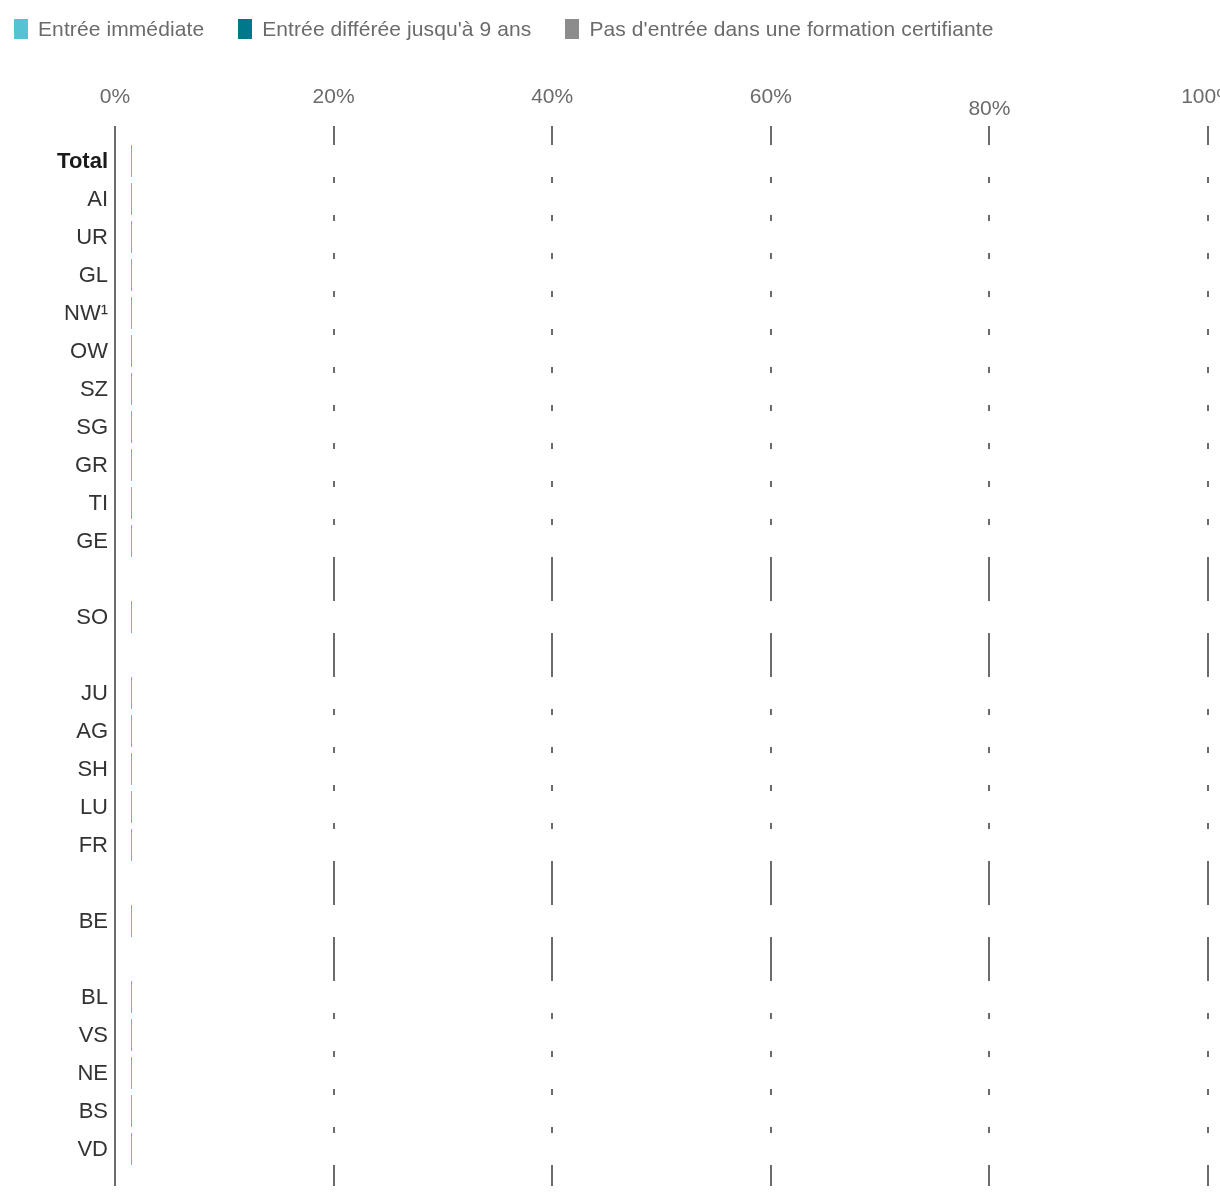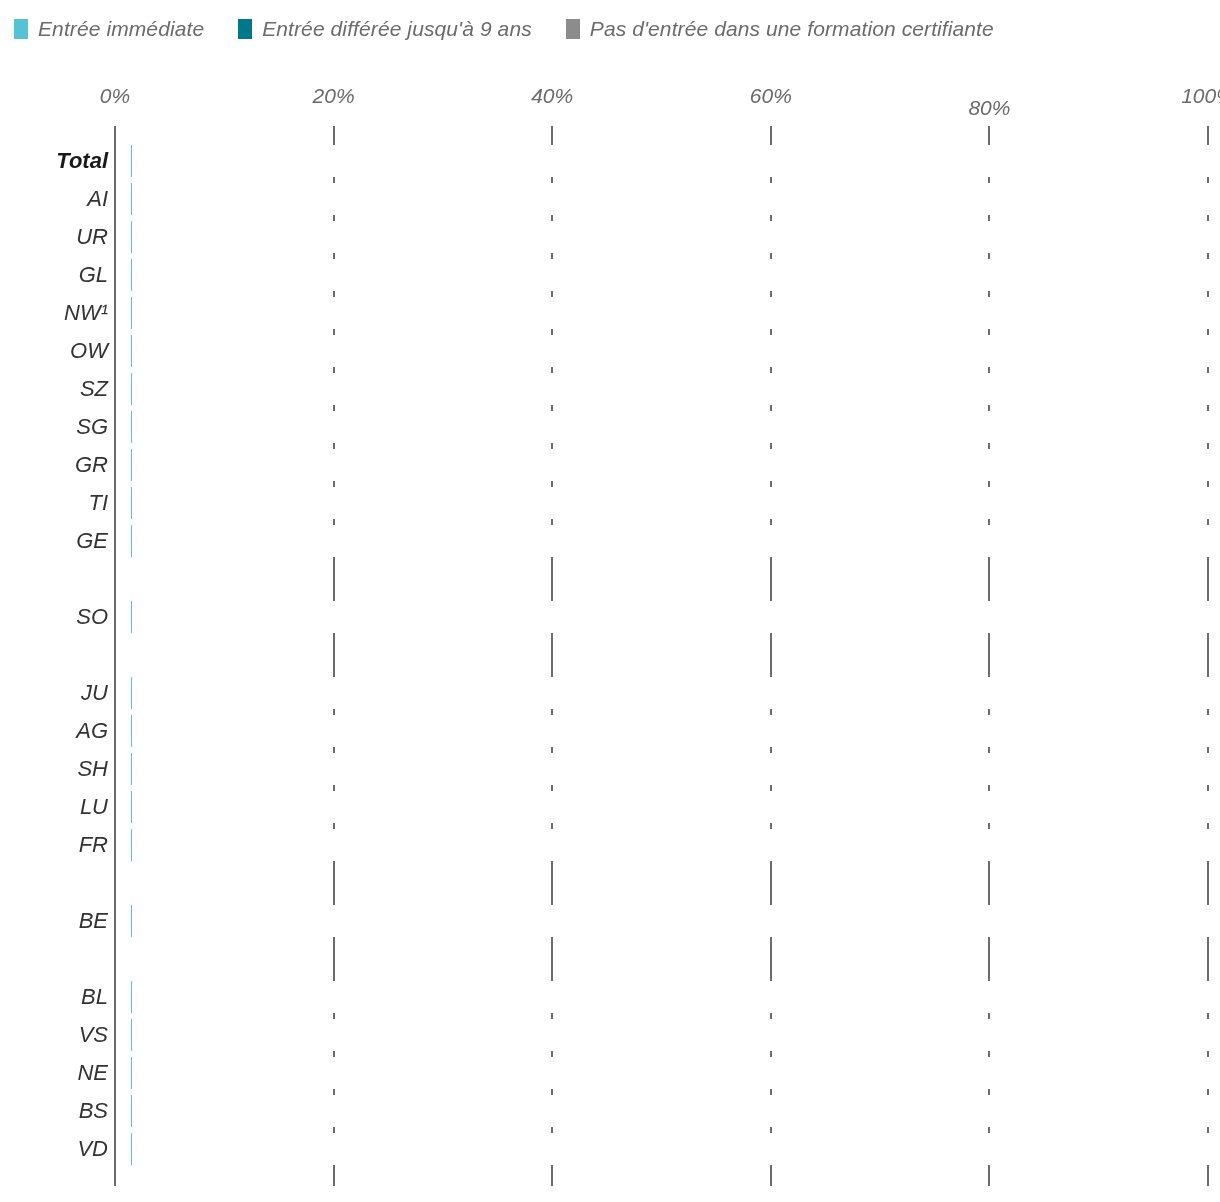--- a/index.html
+++ b/index.html
@@ -9,21 +9,20 @@
     background: #ffffff;
     font-family: "Liberation Sans", sans-serif;
     -webkit-font-smoothing: antialiased;
   }
 
   #chart-root {
     position: relative;
     width: 1220px;
     height: 1202px;
     overflow: hidden;
-    font-style: italic;
   }
 
   
   .legend {
     position: absolute;
     left: 14px;
     top: 12px;
     height: 34px;
     display: flex;
     align-items: center;

